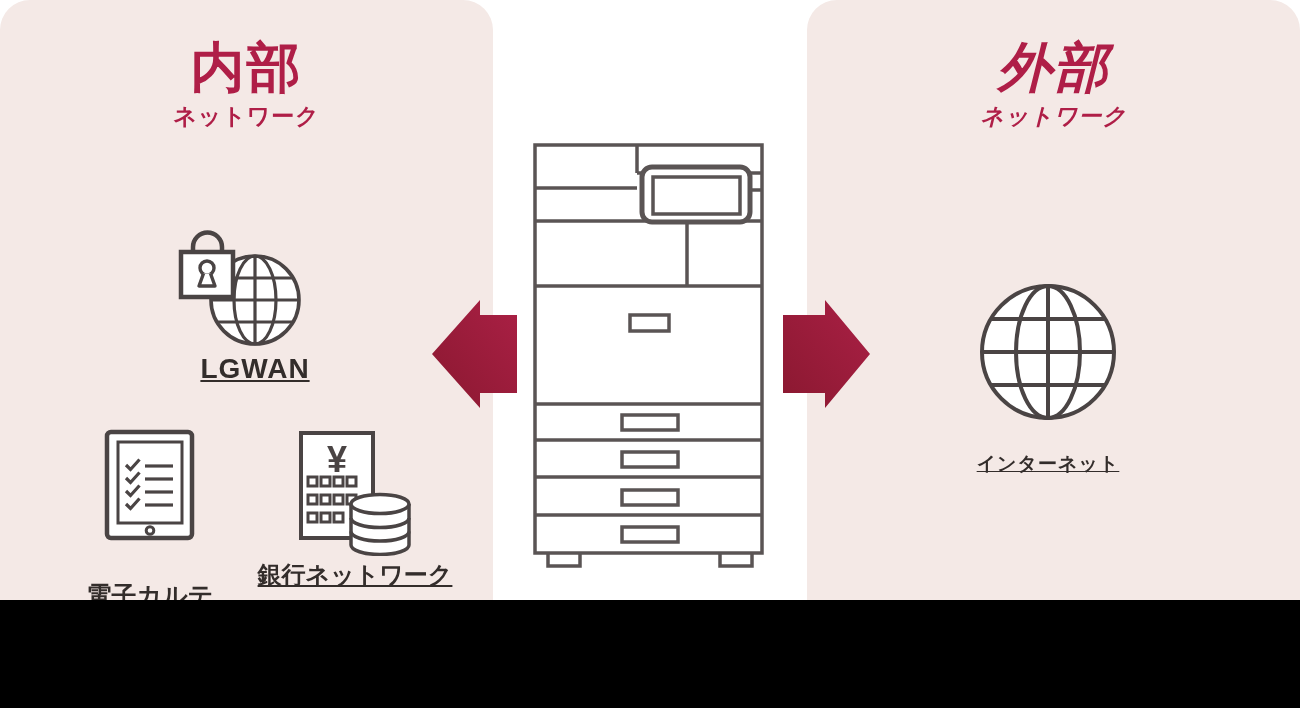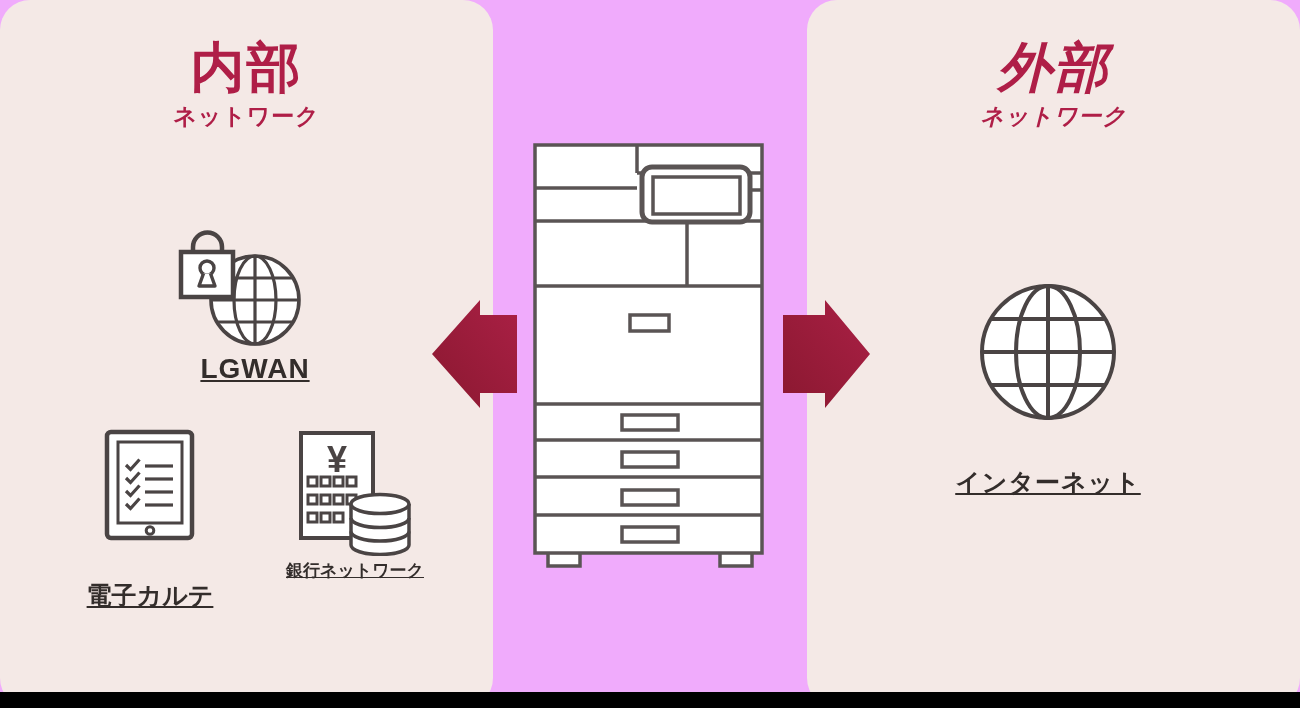--- a/index.html
+++ b/index.html
@@ -1,17 +1,17 @@
 <!DOCTYPE html>
 <html><head>
 <meta charset="utf-8">
 <style>
   html,body{margin:0;padding:0;background:#000;}
   .stage{
-    position:relative;width:1300px;height:692px;background:#f0abfc;overflow:hidden;
+    position:relative;width:1300px;height:600px;background:#ffffff;overflow:hidden;
     font-family:"Liberation Sans","DejaVu Sans",sans-serif;
   }
   .panel{position:absolute;top:0;height:708px;width:493px;background:#f4e9e6;border-radius:30px;}
   .panel-left{left:0;}
   .panel-right{left:807px;}
   .panel-title{
     position:absolute;width:493px;text-align:center;top:38px;
     font-size:54px;font-weight:700;color:#af1e47;letter-spacing:2px;line-height:1.1;
   }
   .panel-subtitle{
@@ -19,22 +19,22 @@
     font-size:23px;font-weight:700;color:#af1e47;letter-spacing:1px;
   }
   .tleft{left:0;}
   .tright{left:807px;font-style:italic;}
   .icon-svg{position:absolute;}
   .item-label{
     position:absolute;text-align:center;color:#332d2b;font-weight:700;text-decoration:underline;
   }
   .lbl-lgwan{left:155px;top:353px;width:200px;font-size:28px;font-weight:600;letter-spacing:1px;}
   .lbl-emr{left:50px;top:559px;width:200px;font-size:25px;margin-top:20px;}
-  .lbl-bank{left:250px;top:559px;width:210px;font-size:17px;}
-  .lbl-internet{left:948px;top:466px;width:200px;font-size:25px;letter-spacing:1px;}
+  .lbl-bank{left:250px;top:559px;width:210px;font-size:24px;}
+  .lbl-internet{left:948px;top:451px;width:200px;font-size:19px;letter-spacing:1px;}
   .overlay{position:absolute;left:0;top:0;width:1300px;height:708px;pointer-events:none;}
 </style>
 </head>
 <body>
 
 <div class="stage">
 
   <div class="panel panel-left"></div>
 
   <div class="panel panel-right"></div>

